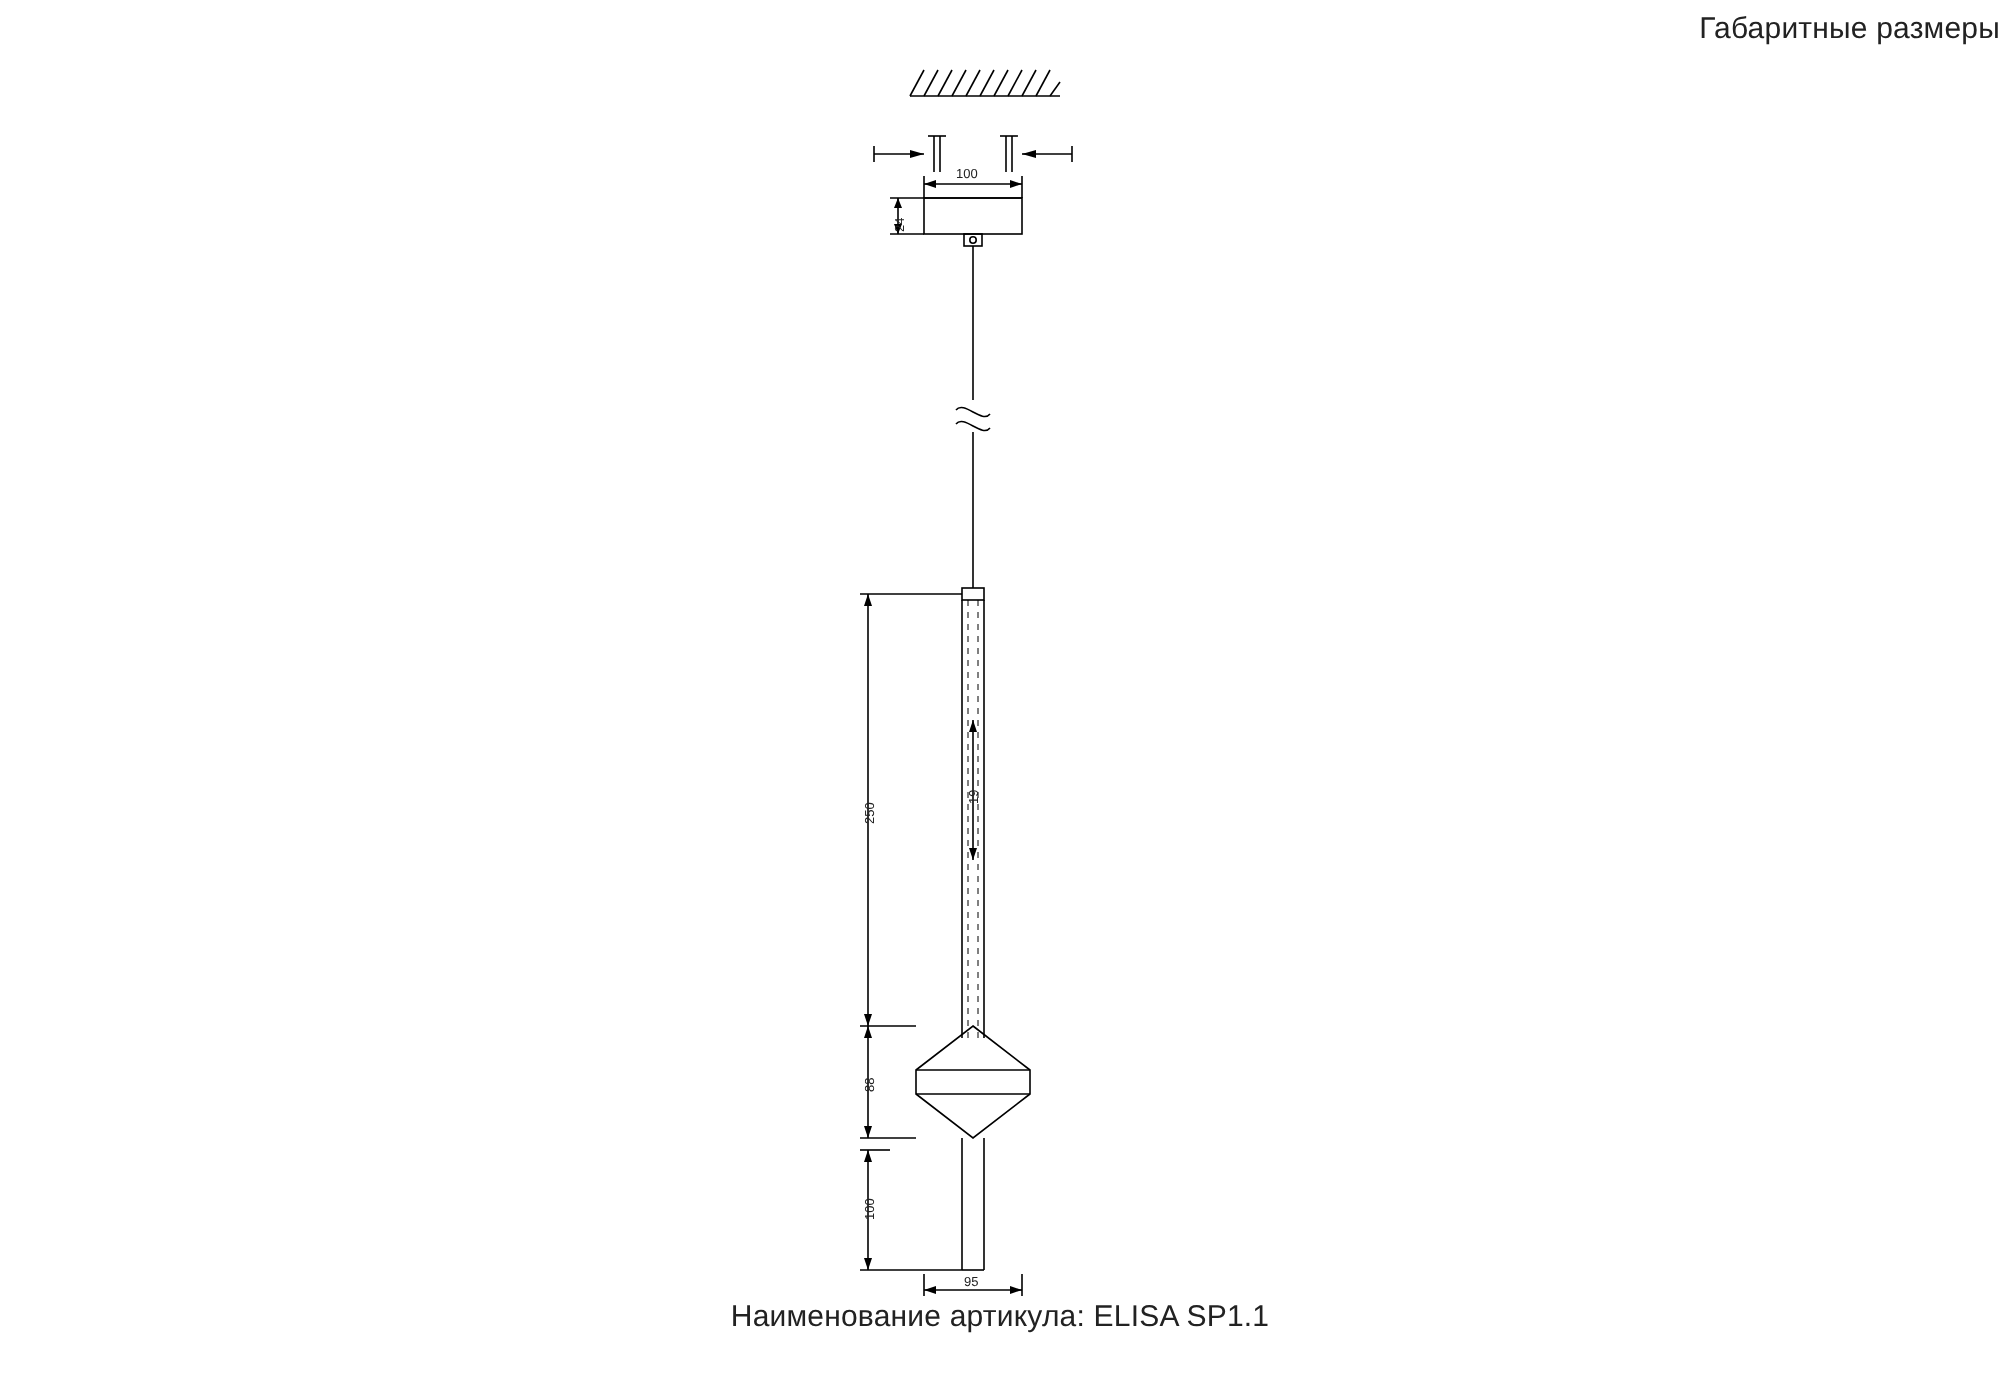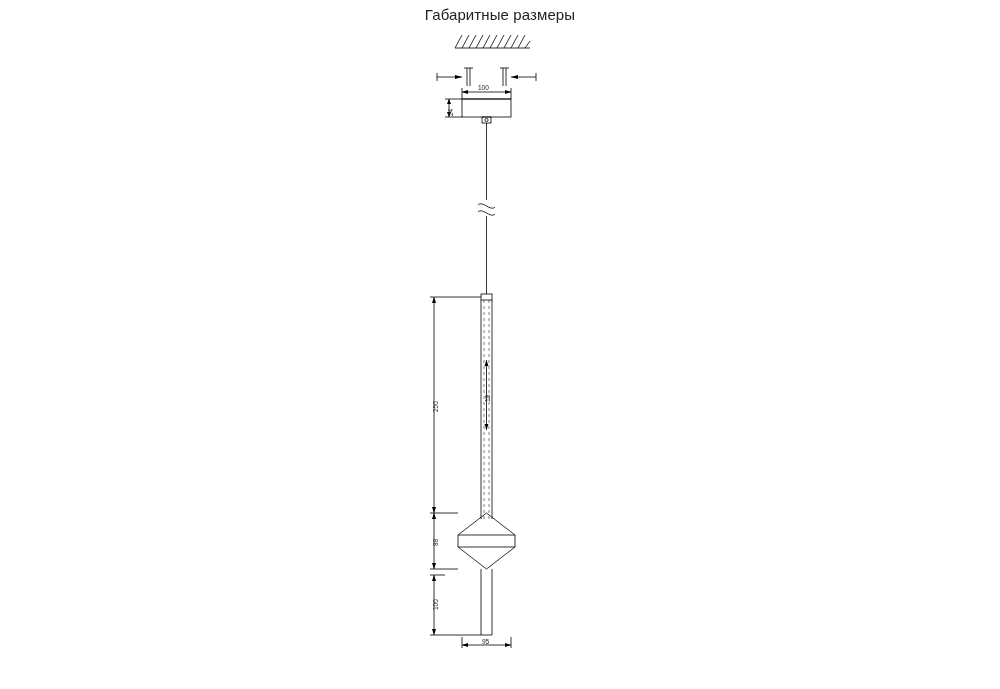--- a/index.html
+++ b/index.html
@@ -18,21 +18,21 @@
   .page {
     position: relative;
     width: 1000px;
     height: 689px;
   }
   .title {
     position: absolute;
     top: 6px;
     left: 0;
     width: 1000px;
-    text-align: center;
+    text-align: right;
     font-size: 15px;
     color: #222222;
     letter-spacing: 0.1px;
   }
   .footer {
     position: absolute;
     top: 650px;
     left: 0;
     width: 1000px;
     text-align: center;
@@ -205,14 +205,15 @@
   <div class="dim-label rot" style="left:432px; top:412px;">250</div>
 
   <div class="dim-label rot" style="left:484px; top:402px;">19</div>
 
   <div class="dim-label rot" style="left:432px; top:546px;">88</div>
 
   <div class="dim-label rot" style="left:432px; top:610px;">100</div>
 
   <div class="dim-label" style="left:482px; top:638px;">95</div>
 
+  <div class="footer">Наименование артикула: ELISA SP1.1</div>
 
 </div>
 
 </body></html>

